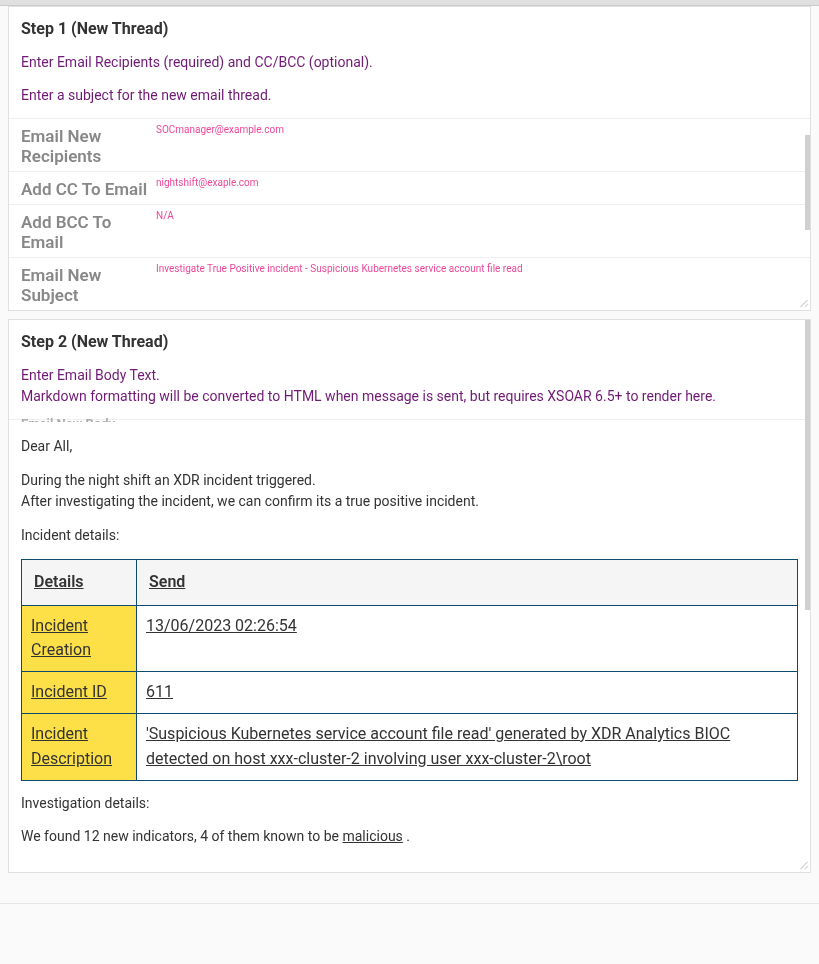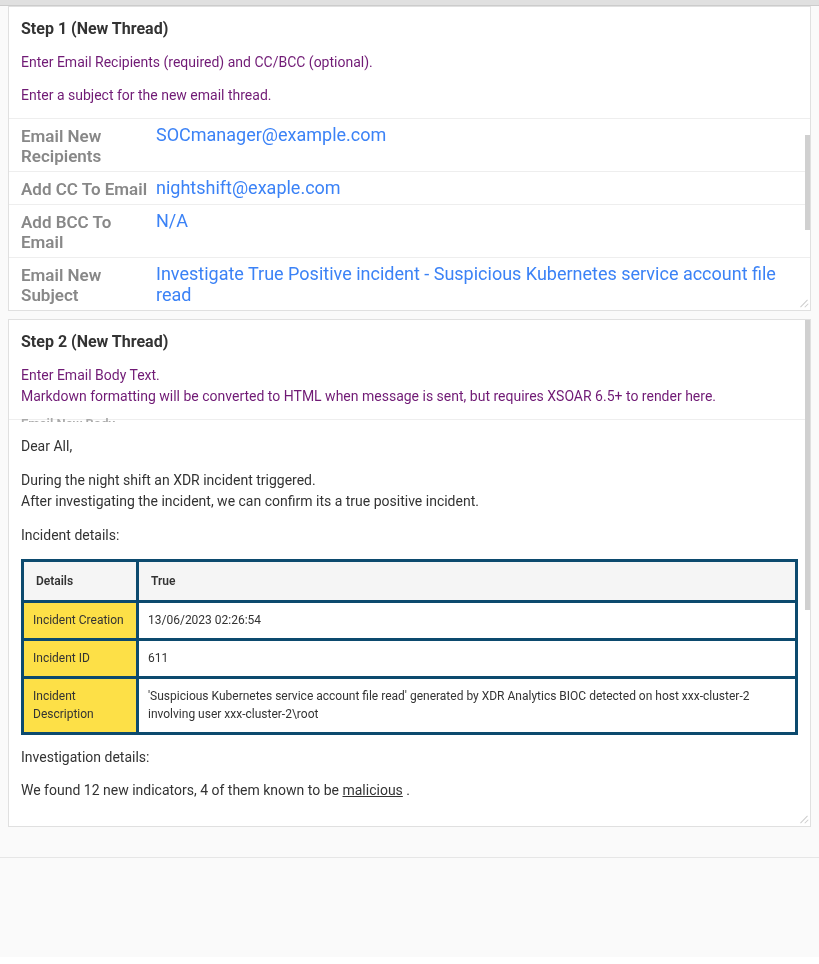--- a/index.html
+++ b/index.html
@@ -54,22 +54,22 @@
     }
     .field-label {
       color: #888;
       font-size: 17px;
       font-weight: 600;
       width: 135px;
       flex-shrink: 0;
       padding-top: 2px;
     }
     .field-value {
-      color: #3b82f6;
-      font-size: 18px;
+      color: #ec4899;
+      font-size: 10px;
       flex: 1;
     }
     .resize-handle {
       position: absolute;
       bottom: 2px;
       right: 2px;
       width: 10px;
       height: 10px;
       cursor: se-resize;
     }
@@ -116,25 +116,26 @@
     .body-content p.tight {
       margin-bottom: 0;
     }
     .details-table {
       width: 100%;
       border-collapse: collapse;
       margin: 12px 0;
       border: 1px solid #ccc;
     }
     .details-table th, .details-table td {
-      border: 3px solid #0c4a6e;
+      border: 1px solid #0c4a6e;
       padding: 10px 12px;
       text-align: left;
-      font-size: 12px;
+      font-size: 16px;
       vertical-align: top;
+      text-decoration: underline;
     }
     .details-table th {
       background: #f5f5f5;
       font-weight: 600;
     }
     .details-table td.label-cell {
       background: #fde047;
       font-weight: 400;
       width: 115px;
       color: #333;
@@ -227,21 +228,21 @@
       <div class="email-body-label-cut">Email New Body</div>
       <div class="body-content">
         <p>Dear All,</p>
         <p class="tight">During the night shift an XDR incident triggered.</p>
         <p>After investigating the incident, we can confirm its a true positive incident.</p>
         <p>Incident details:</p>
         <table class="details-table">
           <thead>
             <tr>
               <th>Details</th>
-              <th>True</th>
+              <th>Send</th>
             </tr>
           </thead>
           <tbody>
             <tr>
               <td class="label-cell">Incident Creation</td>
               <td class="data-cell">13/06/2023 02:26:54</td>
             </tr>
             <tr>
               <td class="label-cell">Incident ID</td>
               <td class="data-cell">611</td>

